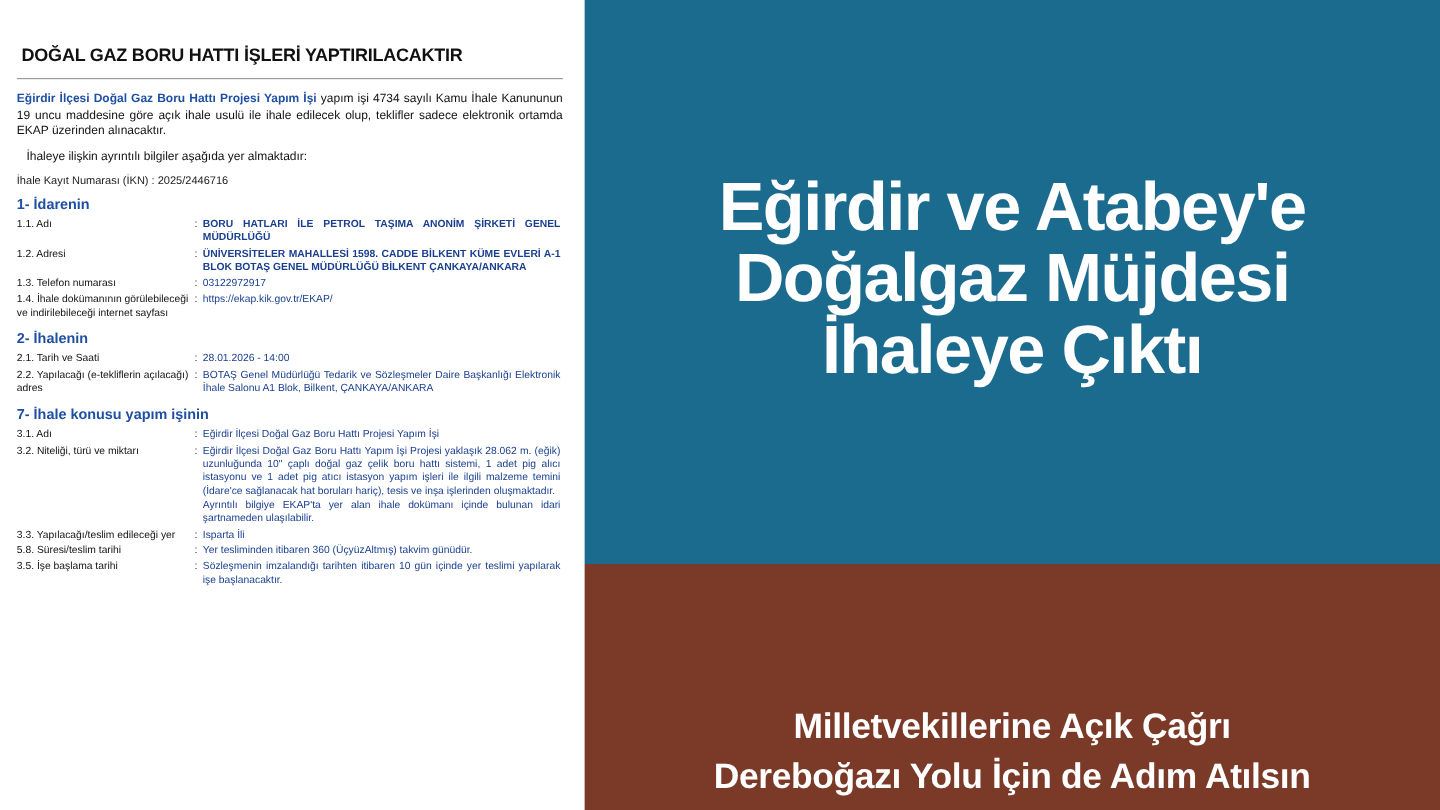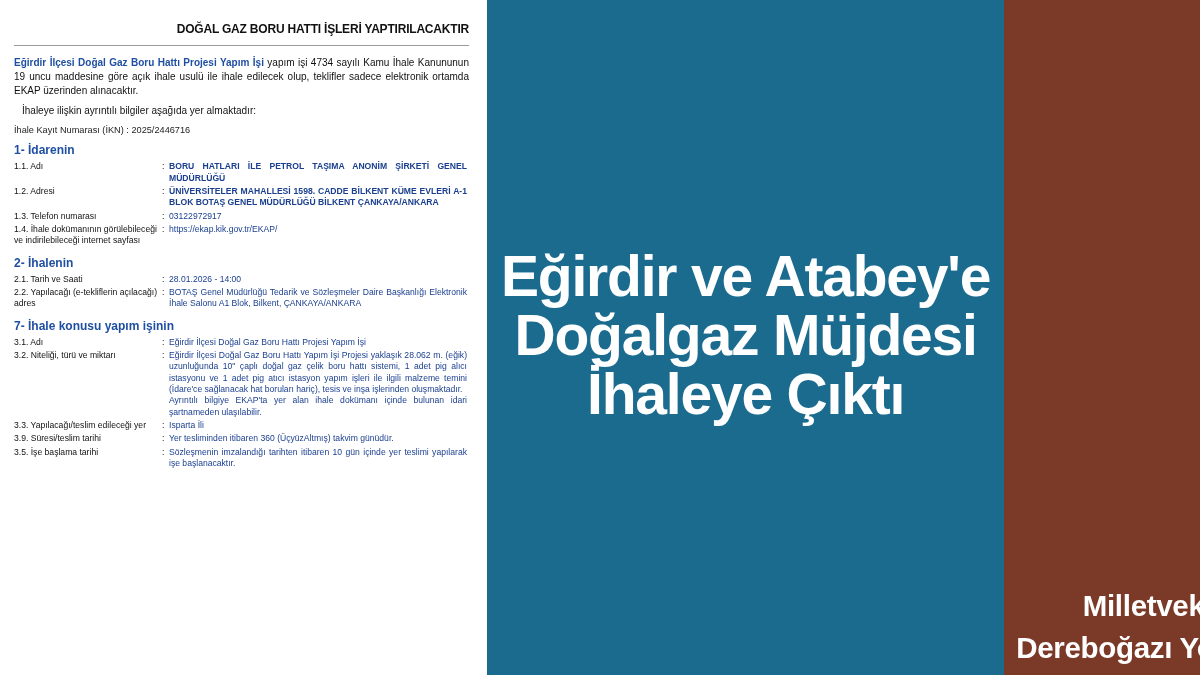--- a/index.html
+++ b/index.html
@@ -23,26 +23,26 @@
     position: relative;
     overflow: hidden;
   }
   .doc-inner {
     position: absolute;
     left: 0; top: 0;
     width: 487px;
     padding: 18px 18px 0 14px;
   }
   .doc-title {
-    font-size: 12px;
+    font-size: 15px;
     font-weight: bold;
     color: #111111;
     letter-spacing: -0.2px;
-    text-align: right;
-    margin: 4px 0 4px 4px;
+    text-align: left;
+    margin: 20px 0 4px 4px;
     line-height: 1.25;
   }
   .rule {
     height: 1px;
     background: #9a9a9a;
     margin: 8px 0 10px 0;
   }
   .para {
     font-size: 10px;
     line-height: 1.38;
@@ -79,21 +79,21 @@
   .justify { text-align: justify; }
   .doc-fade {
     position: absolute;
     left: 0; bottom: 0; width: 487px; height: 0px;
   }
 
   
   .right-pane {
     width: 713px; height: 675px;
     display: flex;
-    flex-direction: row;
+    flex-direction: column;
   }
   .headline-top {
     flex: 0 0 470px;
     background: #1b6b8f;
     color: #ffffff;
     display: flex;
     flex-direction: column;
     align-items: center;
     justify-content: center;
     padding: 6px 14px 10px 14px;
@@ -199,21 +199,21 @@
           <td class="sep">:</td>
           <td class="v justify" style="white-space:pre-line;">Eğirdir İlçesi Doğal Gaz Boru Hattı Yapım İşi Projesi yaklaşık 28.062 m. (eğik) uzunluğunda 10" çaplı doğal gaz çelik boru hattı sistemi, 1 adet pig alıcı istasyonu ve 1 adet pig atıcı istasyon yapım işleri ile ilgili malzeme temini (İdare'ce sağlanacak hat boruları hariç), tesis ve inşa işlerinden oluşmaktadır.
 Ayrıntılı bilgiye EKAP'ta yer alan ihale dokümanı içinde bulunan idari şartnameden ulaşılabilir.</td>
         </tr>
         <tr>
           <td class="k"><span>3.3.</span> <span>Yapılacağı/teslim edileceği yer</span></td>
           <td class="sep">:</td>
           <td class="v">Isparta İli</td>
         </tr>
         <tr>
-          <td class="k"><span>3.9.</span> <span>Süresi/teslim tarihi</span></td>
+          <td class="k"><span>5.8.</span> <span>Süresi/teslim tarihi</span></td>
           <td class="sep">:</td>
           <td class="v">Yer tesliminden itibaren 360 (ÜçyüzAltmış) takvim günüdür.</td>
         </tr>
         <tr>
           <td class="k"><span>3.5.</span> <span>İşe başlama tarihi</span></td>
           <td class="sep">:</td>
           <td class="v justify">Sözleşmenin imzalandığı tarihten itibaren 10 gün içinde yer teslimi yapılarak işe başlanacaktır.</td>
         </tr>
       </tbody>
         </table>

